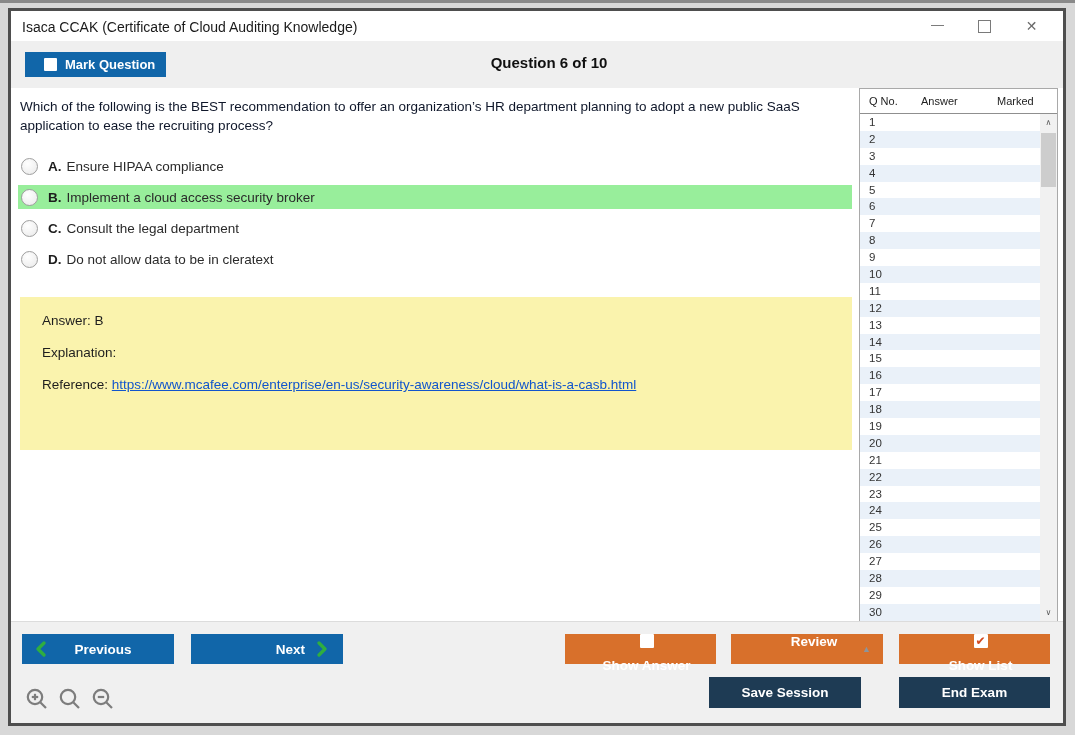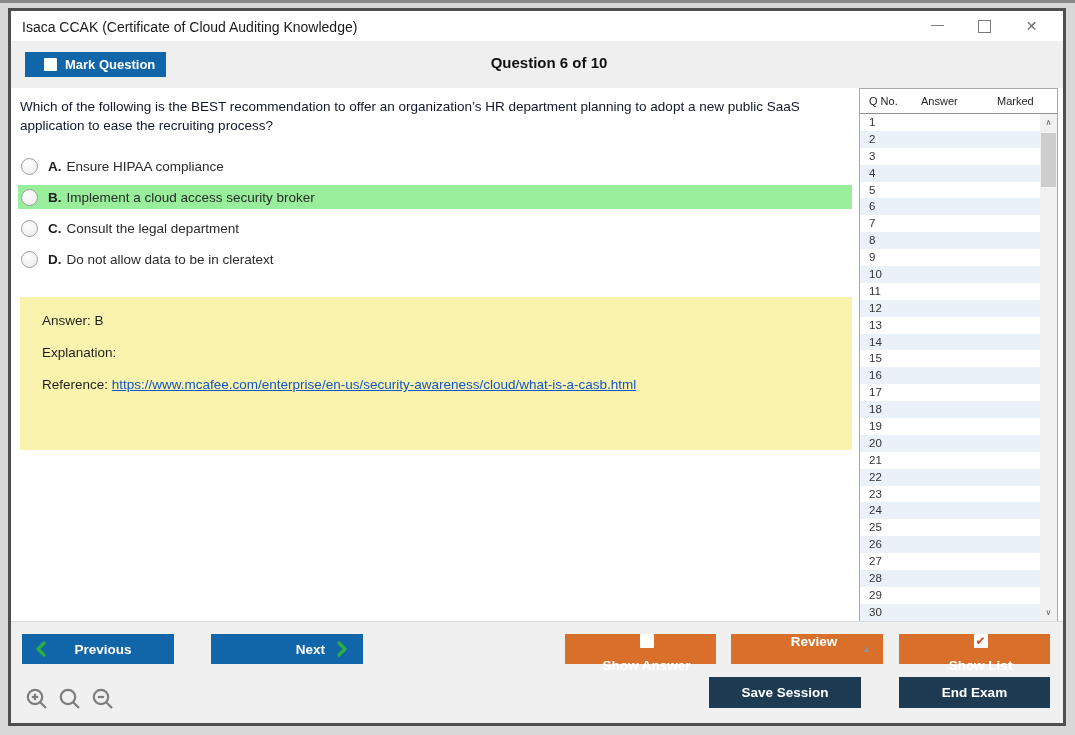--- a/index.html
+++ b/index.html
@@ -197,21 +197,21 @@
 
 <div class="abs bottom-bar"></div>
 
 <div class="abs btn btn-blue" style="left:22px;top:634px;width:152px;">
   <svg width="12" height="16" viewBox="0 0 12 16" style="position:absolute;left:13px;top:7px;">
       <polyline class="chev" points="9,2 3,8 9,14"></polyline>
     </svg>
   <span style="width:100%;text-align:center;padding-left:10px;box-sizing:border-box;">Previous</span>
 </div>
 
-<div class="abs btn btn-blue" style="left:191px;top:634px;width:152px;justify-content:flex-end;padding-right:15px;gap:11px;margin-left:20px;">
+<div class="abs btn btn-blue" style="left:191px;top:634px;width:152px;justify-content:flex-end;padding-right:15px;gap:11px;">
   <span>Next</span>
   <svg width="12" height="16" viewBox="0 0 12 16">
       <polyline class="chev" points="3,2 9,8 3,14"></polyline>
     </svg>
 </div>
 
 <div class="abs btn btn-orange" style="left:565px;top:634px;width:151px;padding-left:12px;gap:10px;">
   <span class="cb"></span>
   <span>Show Answer</span>
 </div>

